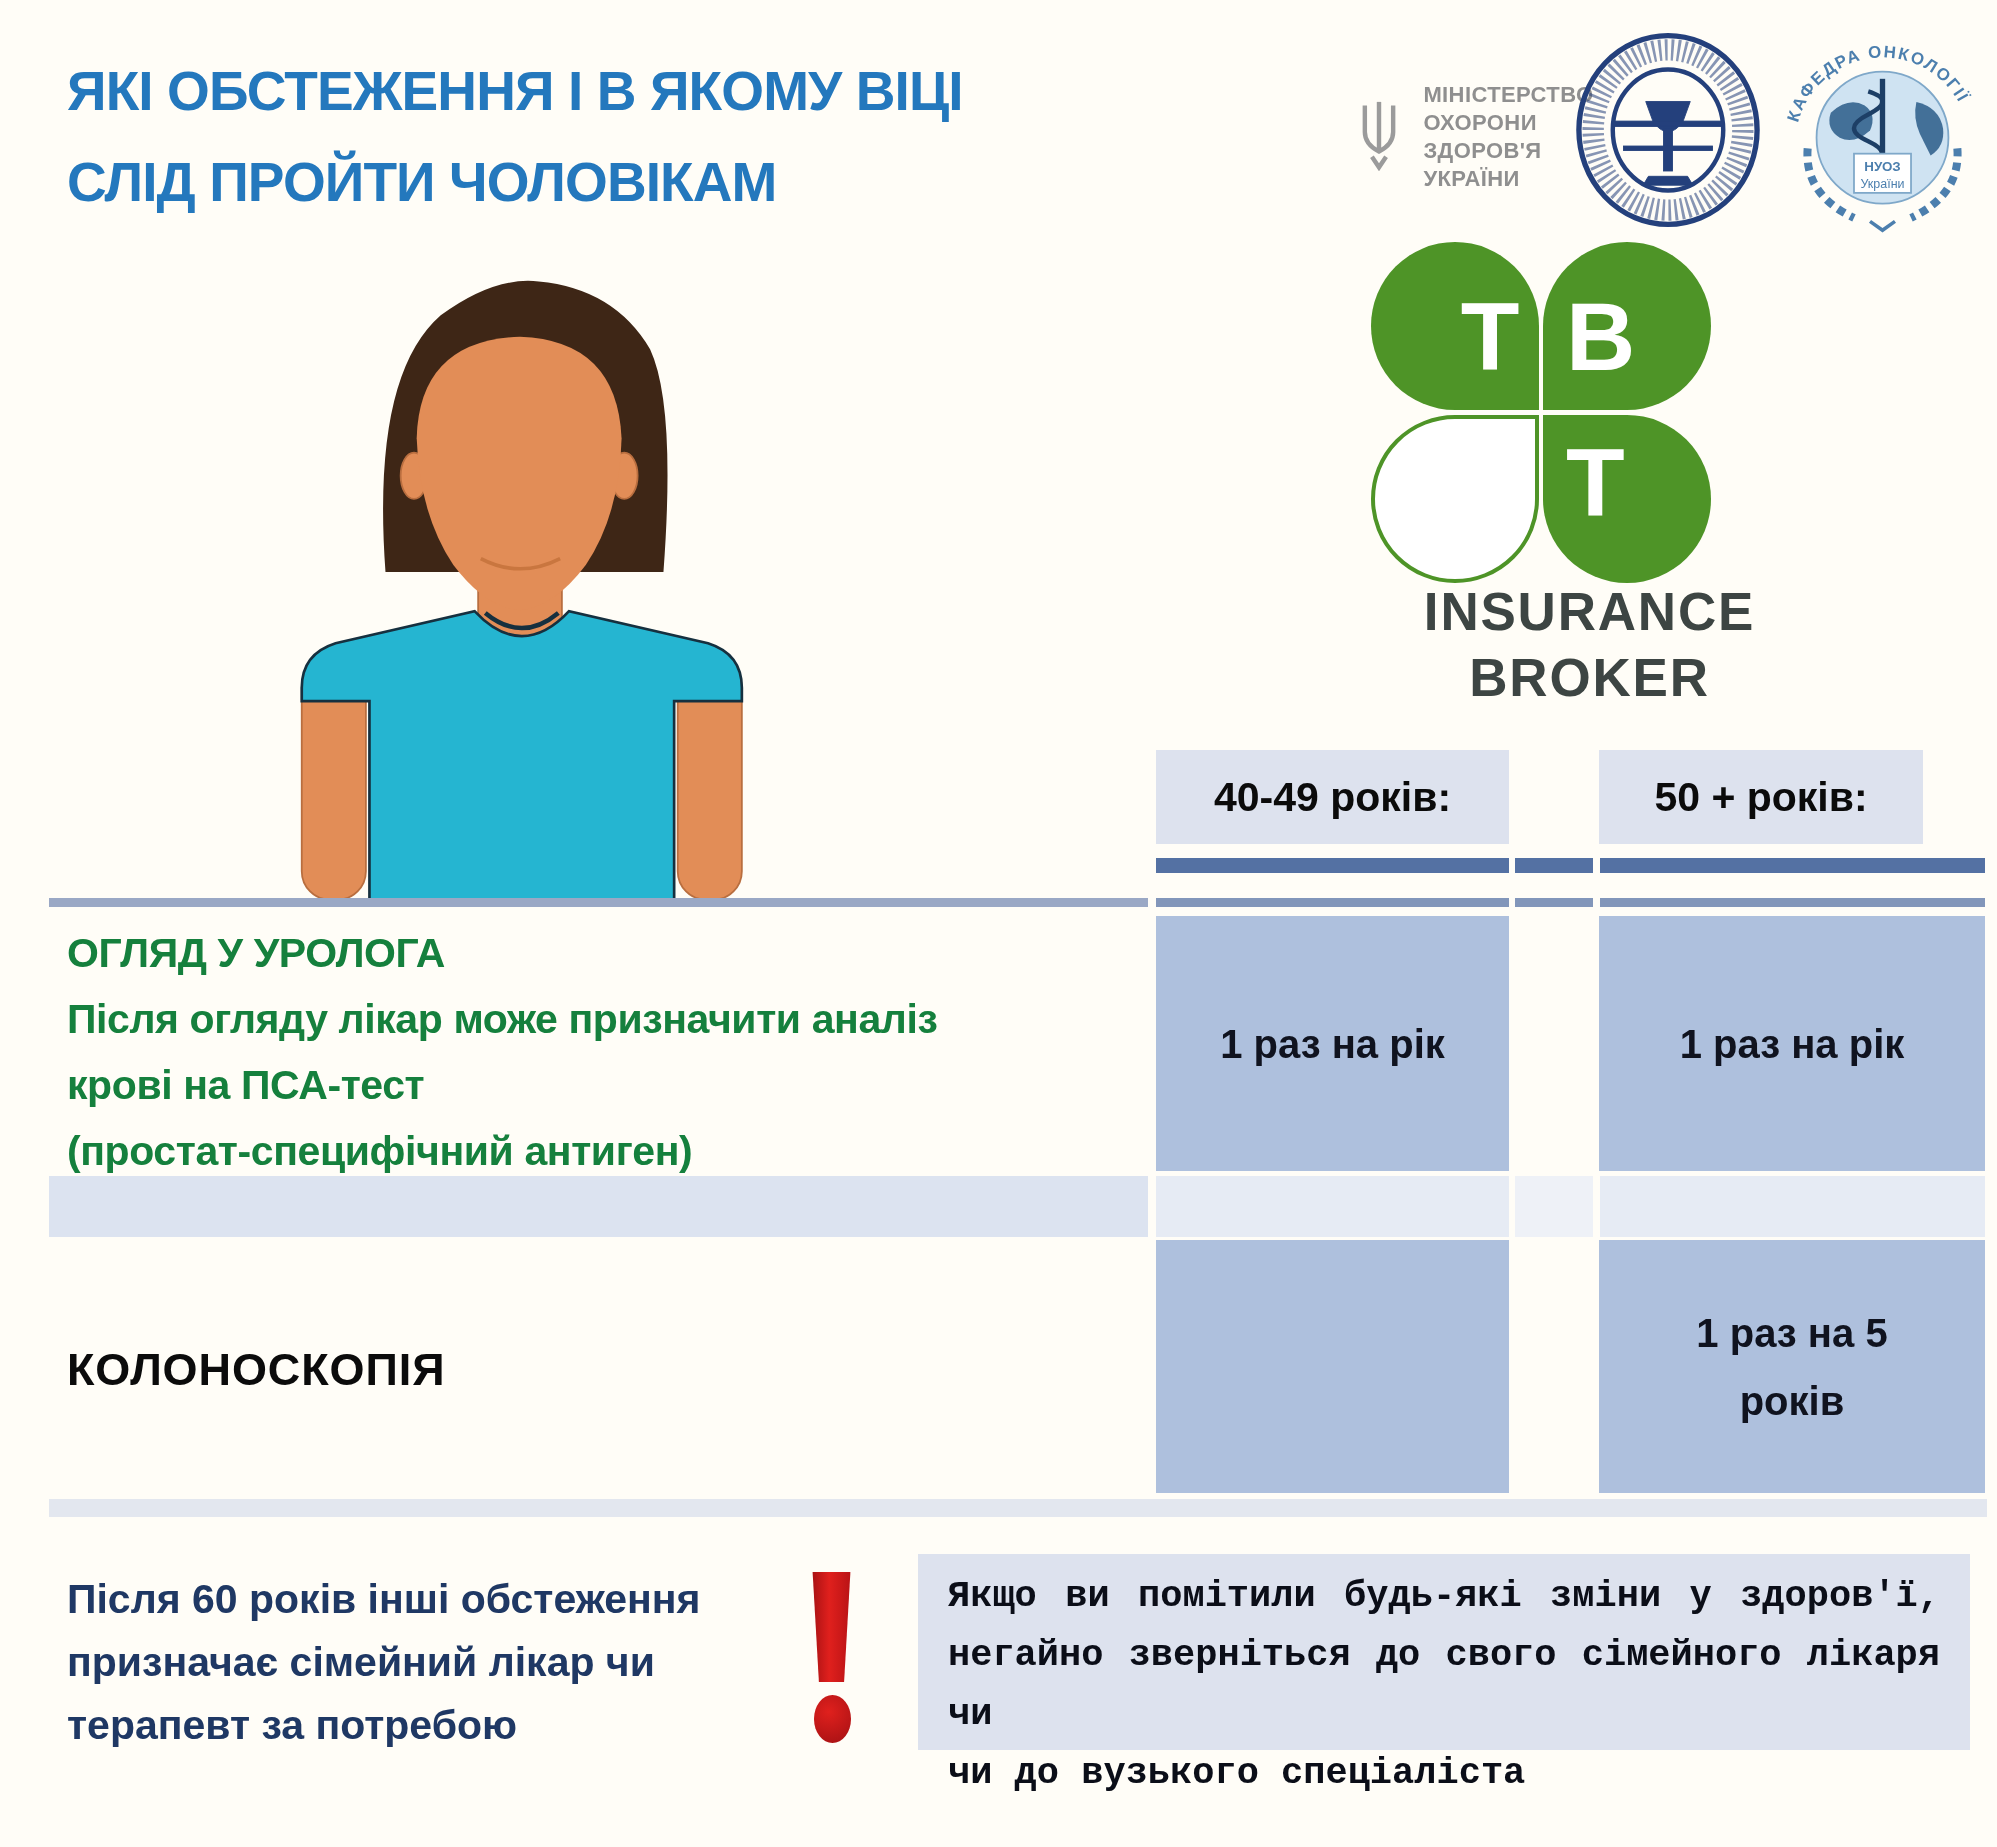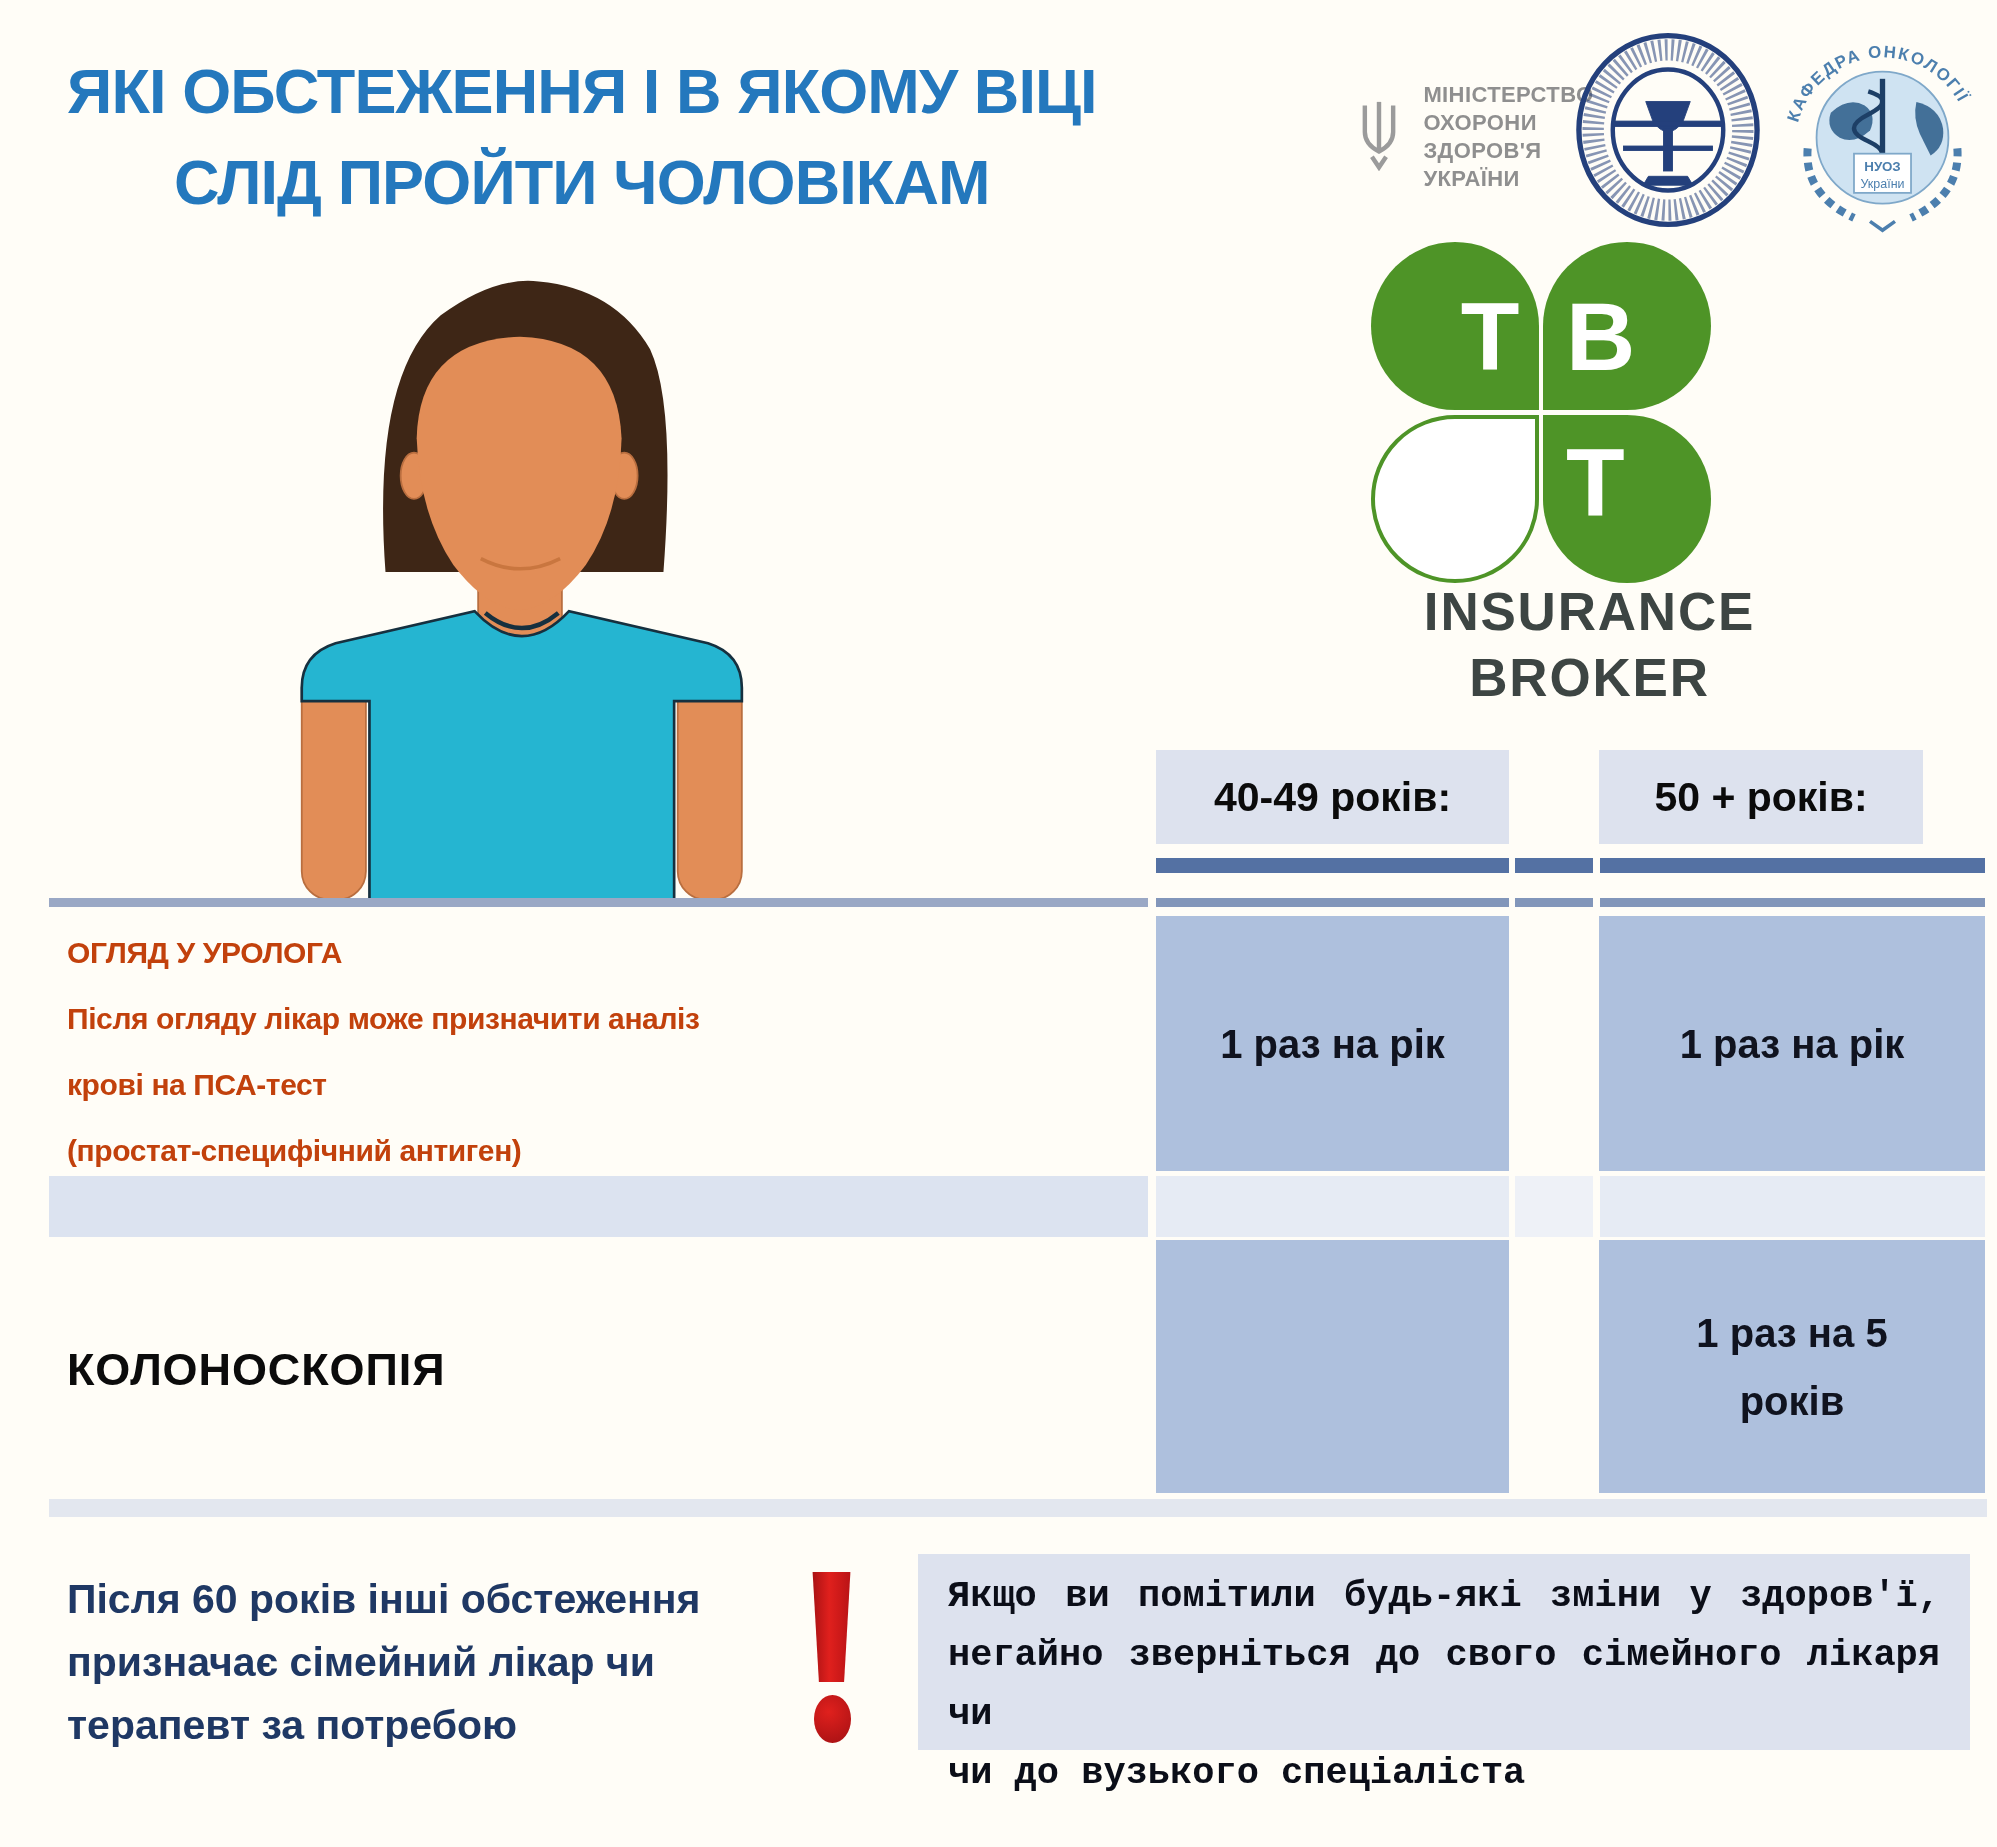--- a/index.html
+++ b/index.html
@@ -6,22 +6,22 @@
     --title-blue:#2478bd; --header-cell-bg:#dde2ee; --bar-dark-blue:#5471a3;
     --line-gray-blue:#9aa8c5; --line-gray-blue2:#8296ba; --cell-blue:#aec0dd;
     --band-light-blue:#dce3f0; --band-cell-blue:#e6ebf4; --box-bg:#dde2ee;
     --note-navy:#1f3864; --alert-red:#c9151b; --tbt-green:#4e9427; --tbt-gray:#3d4543;
     --shirt-teal:#25b5d1; --skin:#e28d57; --hair-brown:#3e2616; --background:#fffdf7;
   }
   *{margin:0;padding:0;box-sizing:border-box;}
   body{font-family:"Liberation Sans","DejaVu Sans",sans-serif;}
   #canvas{position:relative;width:1998px;height:1847px;background:var(--background);overflow:hidden;}
 
-  .title{position:absolute;left:67px;top:46px;font-size:63px;font-weight:bold;
-         line-height:91px;color:var(--title-blue);letter-spacing:-0.9px;white-space:nowrap;text-align:center;}
+  .title{position:absolute;left:67px;top:46px;font-size:55px;font-weight:bold;
+         line-height:91px;color:var(--title-blue);letter-spacing:-0.9px;white-space:nowrap;}
 
   
   .moz{position:absolute;left:1356px;top:59px;width:232px;height:156px;display:flex;align-items:center;gap:10.7px;}
   .moz-text{color:#8f8f8f;font-weight:bold;font-size:22px;line-height:28px;letter-spacing:0.4px;}
   .flagbar{width:6.2px;height:118px;display:flex;flex-direction:column;}
   .flagbar .b{flex:1;background:#4a5a9e;} .flagbar .y{flex:1;background:#e7c73c;}
 
   .seal{position:absolute;left:1570px;top:32px;}
   .onco{position:absolute;left:1772px;top:27px;}
 
@@ -42,22 +42,22 @@
          display:flex;align-items:center;justify-content:center;font-size:41px;font-weight:bold;color:#0b0b0b;}
   .hc1{left:1156px;width:353px;} .hc2{left:1599px;width:324px;}
   .darkbar{position:absolute;top:858px;height:15px;background:var(--bar-dark-blue);}
   .db1{left:1156px;width:353px;} .db2{left:1515px;width:78px;} .db3{left:1600px;width:385px;}
   .thinline{position:absolute;top:898px;height:9px;}
   .tl0{left:49px;width:1099px;background:var(--line-gray-blue);}
   .tl1{left:1156px;width:353px;background:var(--line-gray-blue2);}
   .tl2{left:1515px;width:78px;background:var(--line-gray-blue2);}
   .tl3{left:1600px;width:385px;background:var(--line-gray-blue2);}
 
-  .row1-label{position:absolute;left:67px;top:920px;width:1078px;font-size:30px;font-weight:bold;
-              line-height:66px;color:#c2410c;letter-spacing:-0.4px;}
+  .row1-label{position:absolute;left:67px;top:920px;width:1078px;font-size:41px;font-weight:bold;
+              line-height:66px;color:#15803d;letter-spacing:-0.4px;}
   .cell{position:absolute;background:var(--cell-blue);display:flex;align-items:center;justify-content:center;
         font-size:40px;font-weight:bold;color:#10131f;text-align:center;line-height:68px;}
   .c11{left:1156px;top:916px;width:353px;height:255px;}
   .c12{left:1599px;top:916px;width:386px;height:255px;}
   .c21{left:1156px;top:1240px;width:353px;height:253px;}
   .c22{left:1599px;top:1240px;width:386px;height:253px;}
 
   .band{position:absolute;top:1176px;height:61px;}
   .bd0{left:49px;width:1099px;background:var(--band-light-blue);}
   .bd1{left:1156px;width:353px;background:var(--band-cell-blue);}

